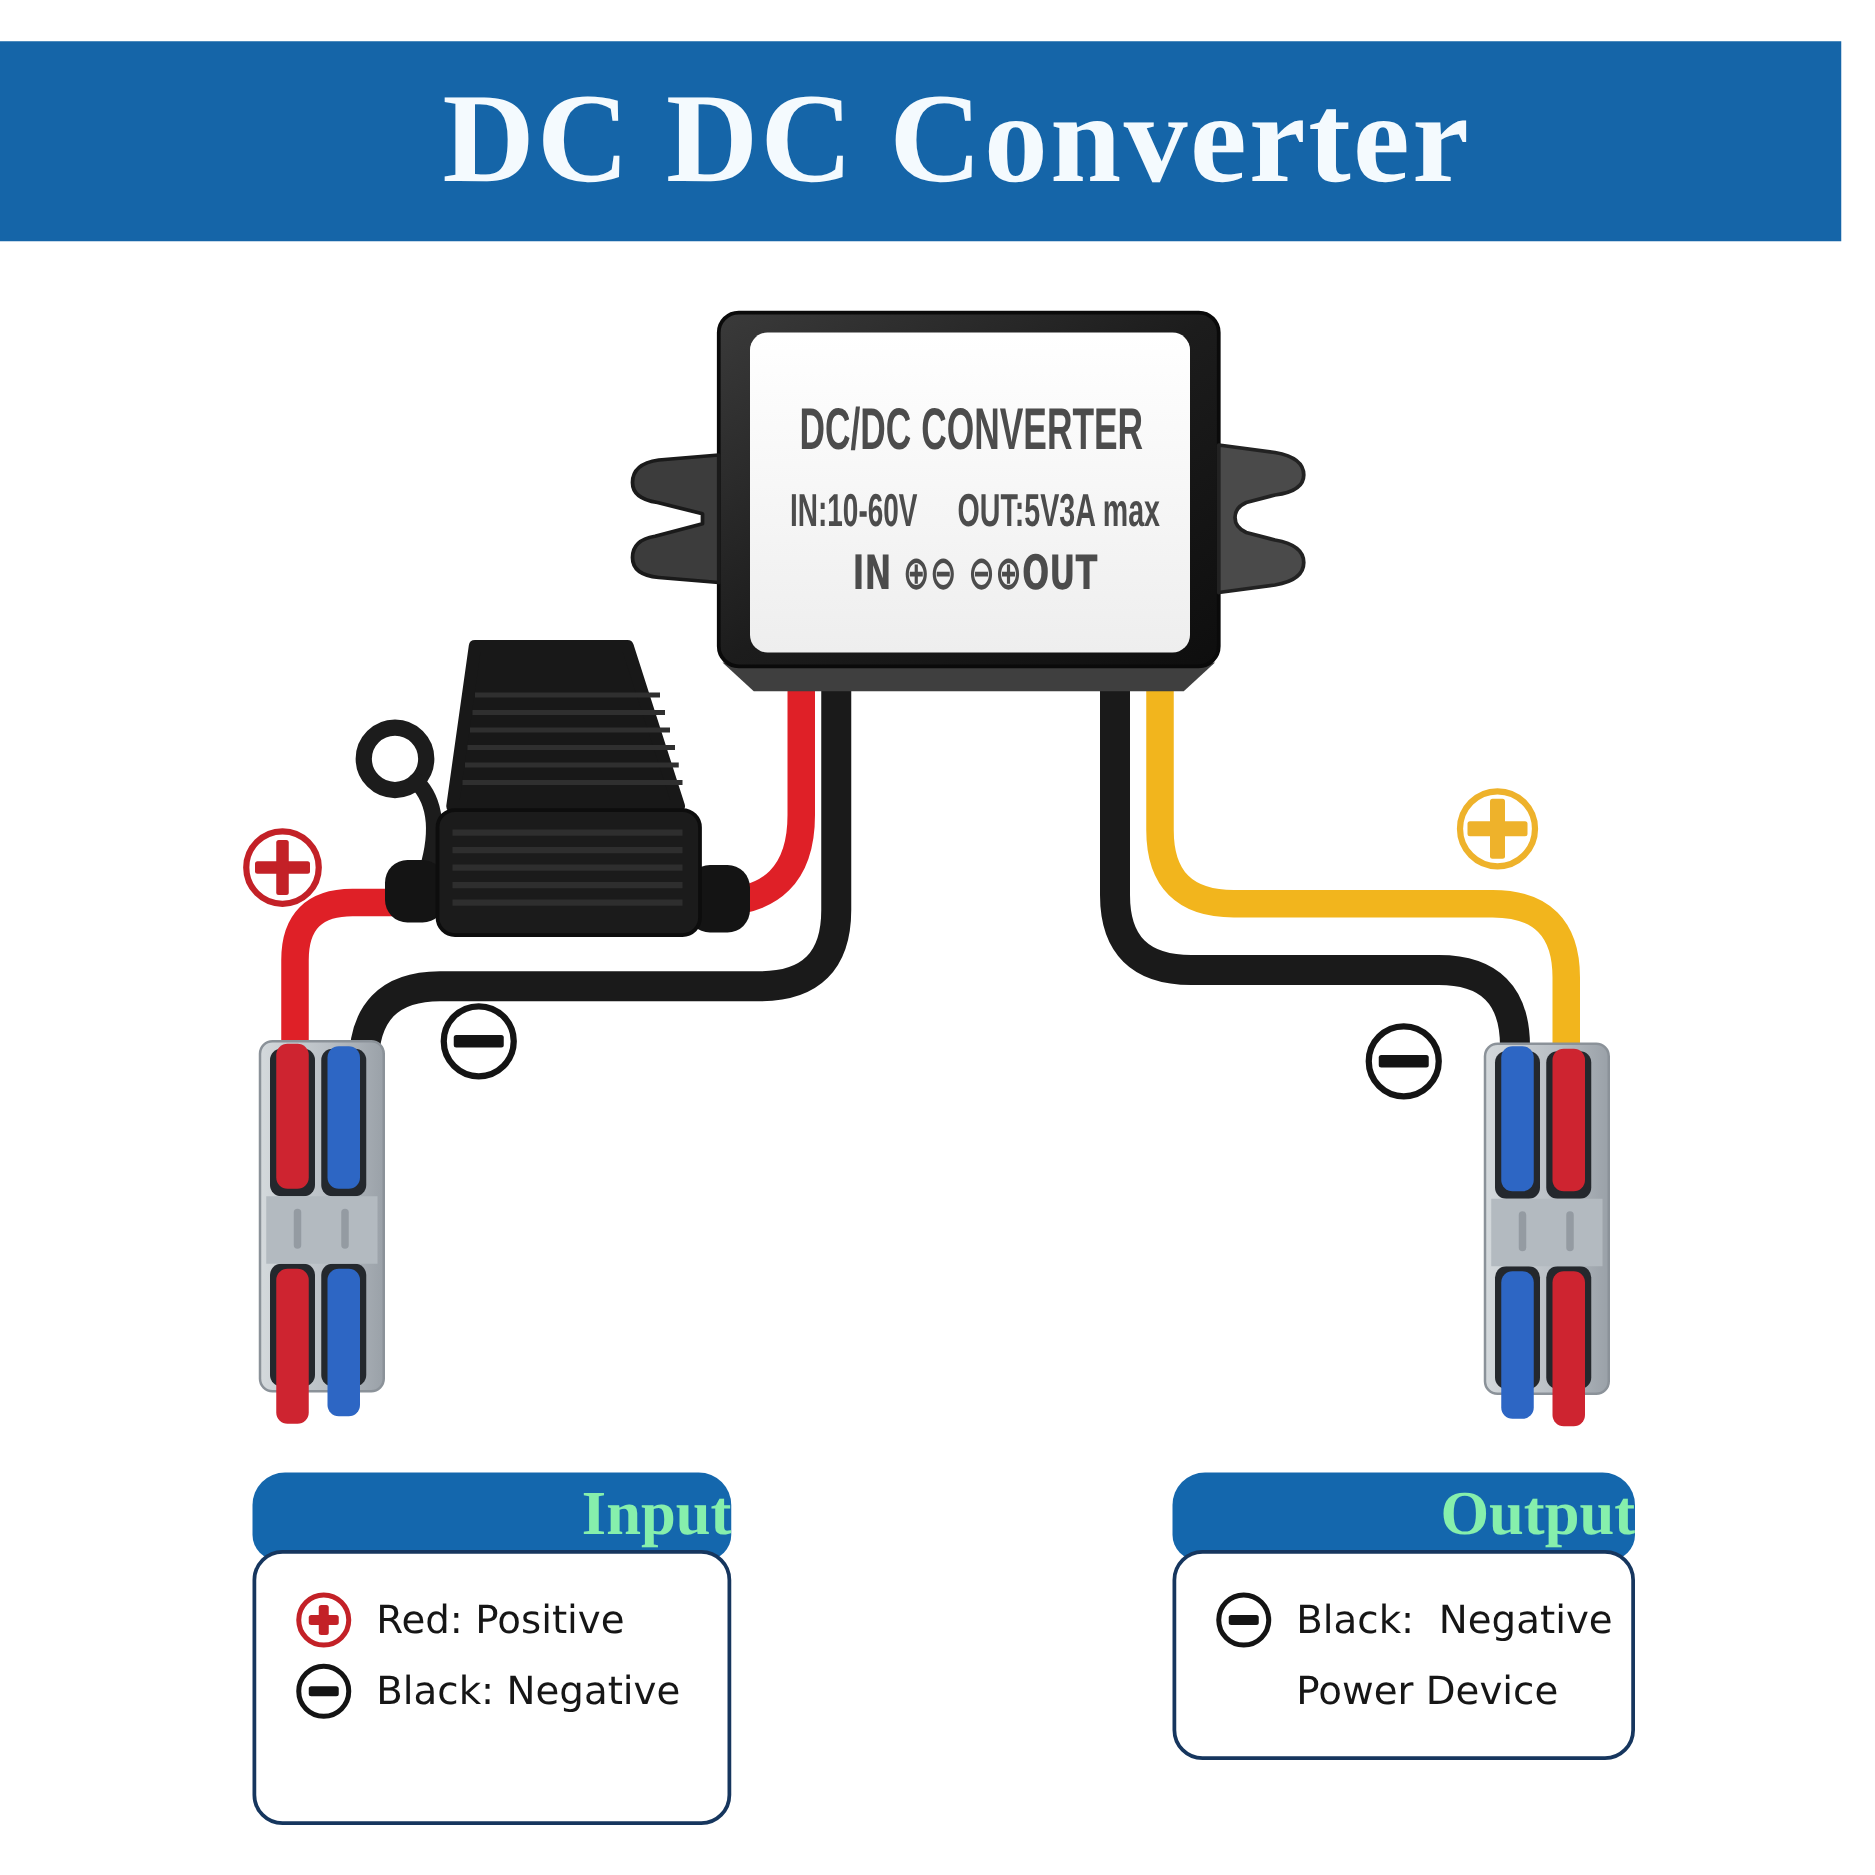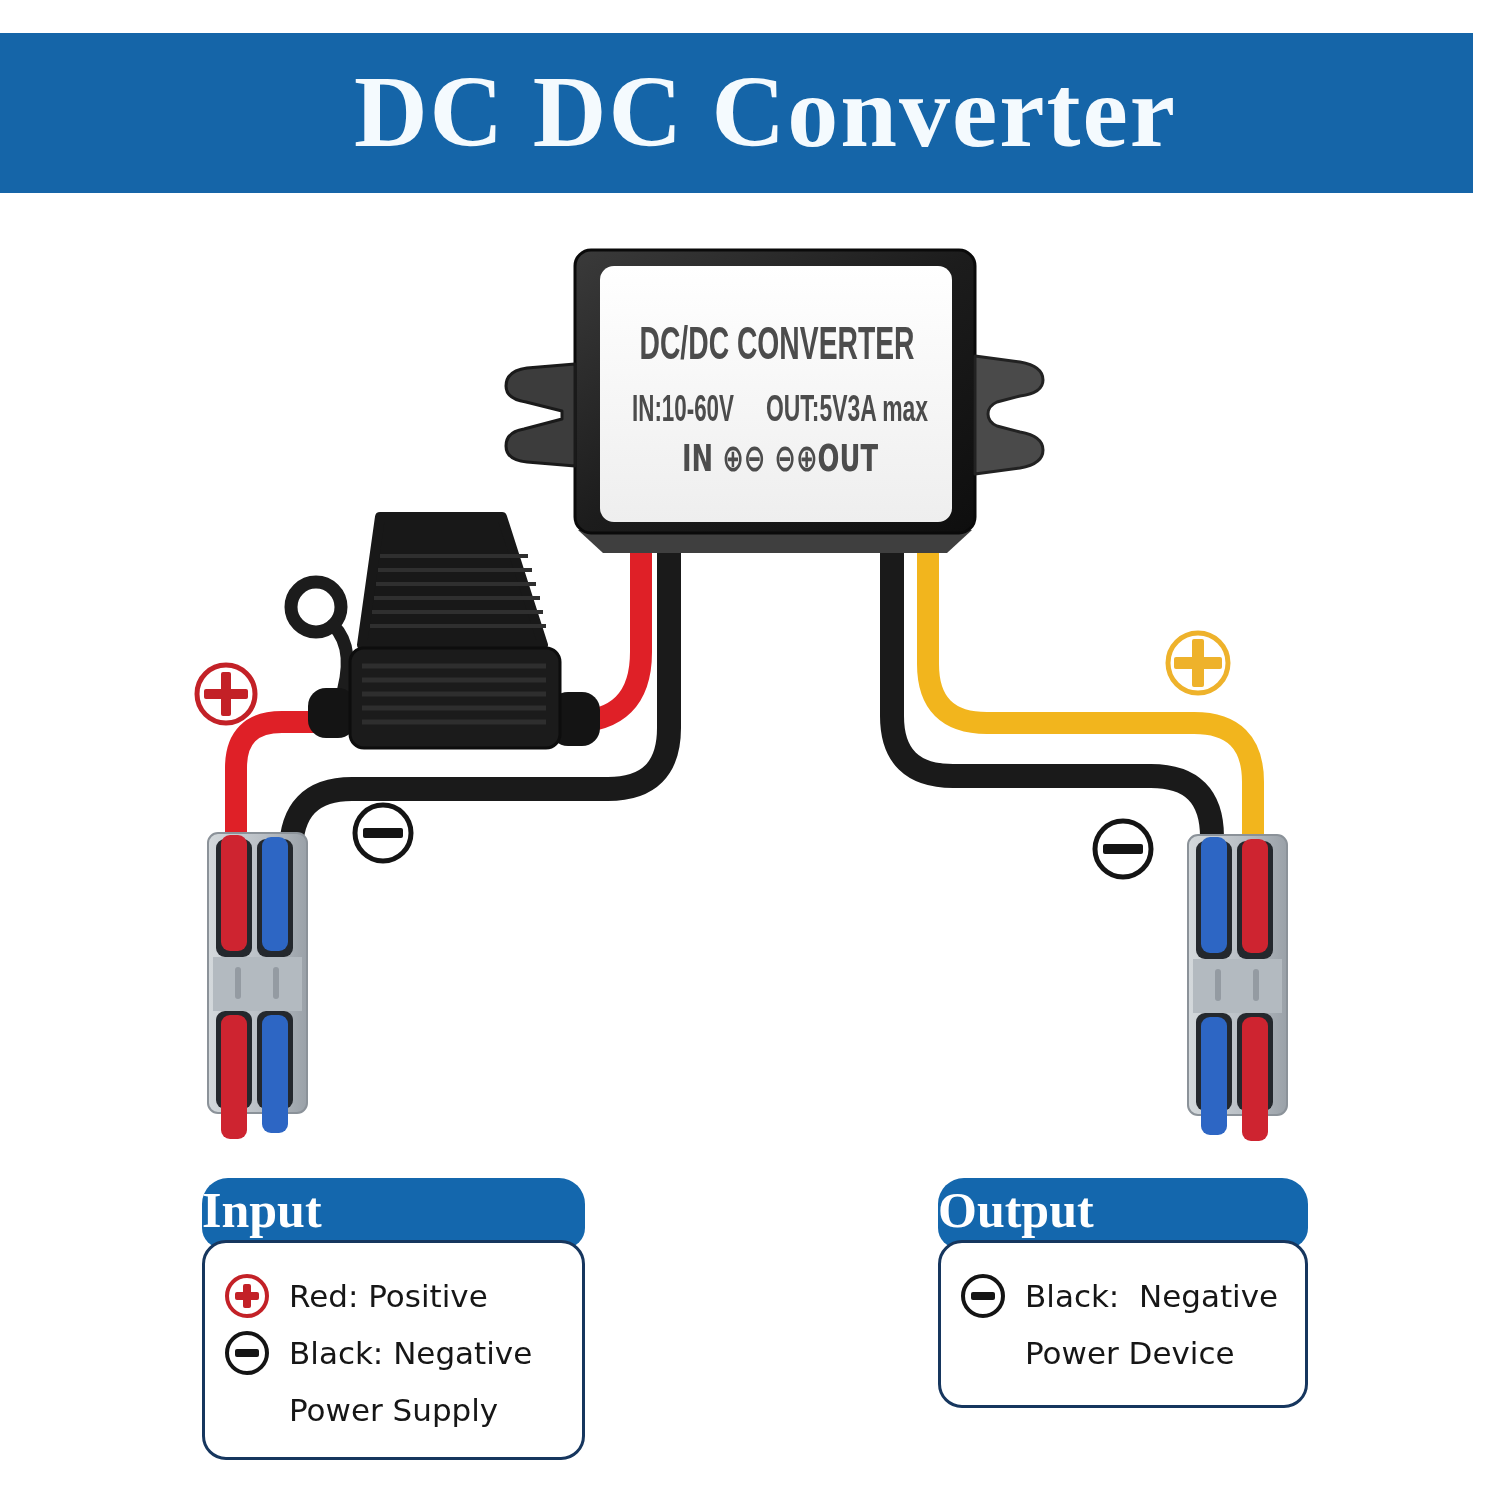--- a/index.html
+++ b/index.html
@@ -13,26 +13,26 @@
           text-align:center;color:#f4fafe;font-family:"Liberation Serif",serif;
           font-weight:bold;font-size:102px;letter-spacing:2px;margin-left:29px;}
 
   
   .diagram{position:absolute;left:0;top:0;width:1500px;height:1500px;}
 
   
   .panel{position:absolute;}
   .panel-header{position:absolute;left:0;top:0;right:0;height:70px;
           background:#1467ad;border-radius:26px 26px 20px 20px;}
-  .panel-title{display:block;width:100%;text-align:left;line-height:64px;
-          color:#ffffff;font-family:"Liberation Serif",serif;font-weight:bold;
+  .panel-title{display:block;width:100%;text-align:right;line-height:64px;
+          color:#86efac;font-family:"Liberation Serif",serif;font-weight:bold;
           font-size:50px;}
   .panel-body{position:absolute;left:0;right:0;top:62px;bottom:0;
           background:#ffffff;border:3px solid #16365e;border-radius:24px;
-          box-sizing:border-box;padding:24px 10px 0 20px;}
+          box-sizing:border-box;padding:24px 10px 0 32px;}
   .legend-row{display:flex;align-items:center;height:57px;}
   .cicon{display:inline-block;width:44px;height:44px;border-radius:50%;
           border:4px solid;position:relative;flex:0 0 auto;box-sizing:border-box;}
   .cicon.red{border-color:#c32127;color:#c32127;}
   .cicon.yellow{border-color:#e9b62a;color:#e9b62a;}
   .cicon.black{border-color:#141414;color:#141414;}
   .cicon.none{visibility:hidden;}
   .cbar{position:absolute;background:currentColor;border-radius:2px;}
   .cbar.h{left:6px;right:6px;top:50%;height:8px;margin-top:-4px;}
   .cbar.v{top:6px;bottom:6px;left:50%;width:8px;margin-left:-4px;}
@@ -169,24 +169,20 @@
           <span class="cbar v"></span>
         </span>
       <span class="rowtext">Red: Positive</span>
     </div>
     <div class="legend-row">
       <span class="cicon black">
           <span class="cbar h"></span>
         </span>
       <span class="rowtext">Black: Negative</span>
     </div>
-    <div class="legend-row">
-      <span class="cicon none"></span>
-      <span class="rowtext">Power Supply</span>
-    </div>
   </div>
 </div>
 
 <div class="panel" style="left:938px;top:1178px;width:370px;height:230px">
   <div class="panel-header">
     <span class="panel-title">Output</span>
   </div>
   <div class="panel-body">
     <div class="legend-row">
       <span class="cicon black">

